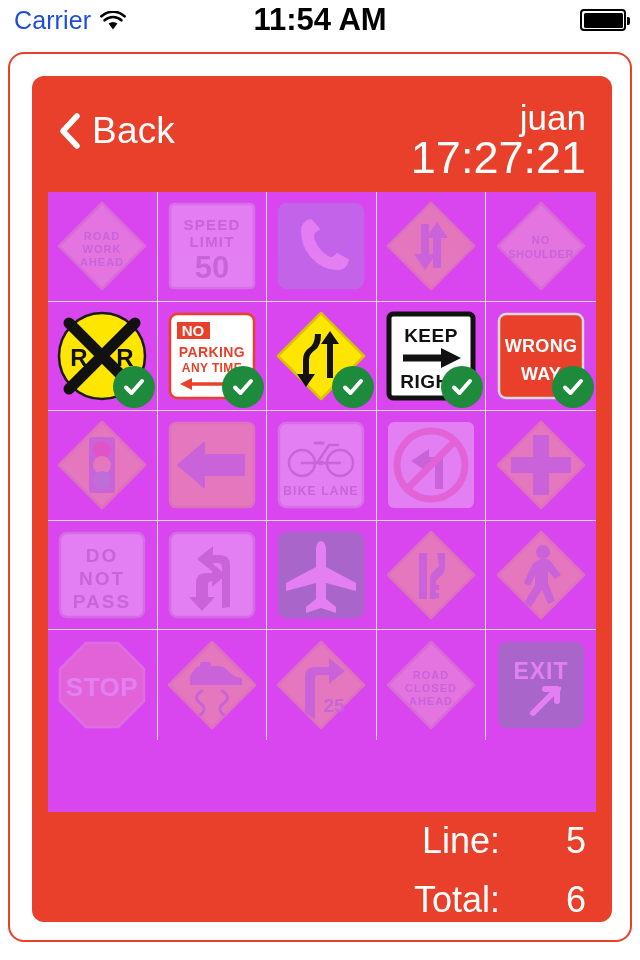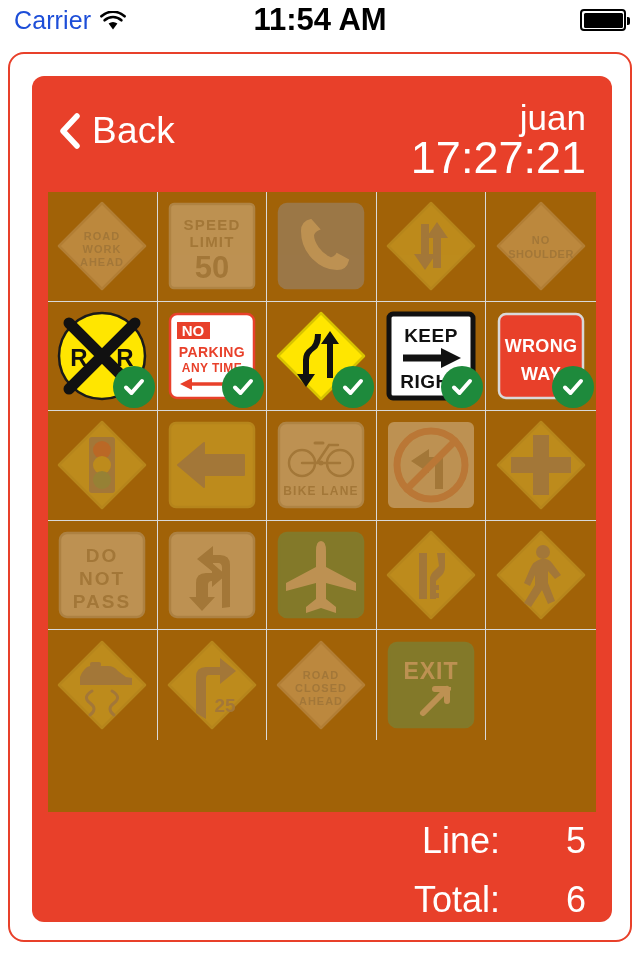--- a/index.html
+++ b/index.html
@@ -32,21 +32,21 @@
   .header{position:relative;height:116px;}
   .back{position:absolute;left:26px;top:34px;display:flex;align-items:center;gap:12px;cursor:pointer;}
   .chev{width:22px;height:36px;position:relative;}
   .chev svg{display:block;}
   .back-label{font-size:37px;color:#fff;letter-spacing:.2px;}
   .user-block{position:absolute;right:26px;top:22px;text-align:right;color:#fff;}
   .user-name{font-size:35px;line-height:40px;}
   .user-time{font-size:45px;line-height:40px;}
 
   
-  .board{position:absolute;left:16px;top:116px;width:548px;height:620px;background:#a16207;}
+  .board{position:absolute;left:16px;top:116px;width:548px;height:620px;background:#d946ef;}
   .grid{display:grid;grid-template-columns:repeat(5,1fr);grid-template-rows:repeat(5,109.5px);
         width:548px;height:547.5px;}
   .cell{position:relative;display:flex;align-items:center;justify-content:center;
         border-right:1px solid #d9d9d9;border-bottom:1px solid #d9d9d9;box-sizing:border-box;cursor:pointer;}
   .cell:nth-child(5n){border-right:none;}
   .cell:nth-child(n+21){border-bottom:none;}
   .sign{width:92px;height:92px;position:relative;display:flex;align-items:center;justify-content:center;}
   .sign svg{display:block;}
   .faded{opacity:.30;}
   .check{position:absolute;right:2px;bottom:2px;width:42px;height:42px;border-radius:50%;
@@ -319,20 +319,28 @@
               <svg width="92" height="92" viewBox="0 0 92 92">
     <path d="M46 3 L89 46 L46 89 L3 46 Z" fill="#FFE94D" stroke="#E8D64A" stroke-width="2.5" stroke-linejoin="round"></path>
     <circle cx="48" cy="23" r="7" fill="#A8A8A8"></circle>
      <path d="M46 30 q-8 2 -11 10 l-6 14 l6 3 l5-11 l0 10 l-11 18 l7 4 l11-17 l6 14 l7-3 l-7-18 l0-12 l7 8 l6-4 l-9-12 q-4-5 -11-4 Z" fill="#A8A8A8"></path>
               </svg>
             </div>
           </div>
           <div class="cell">
             <div class="sign faded">
               <svg width="92" height="92" viewBox="0 0 92 92">
+    <path d="M30 4 L62 4 L88 30 L88 62 L62 88 L30 88 L4 62 L4 30 Z" fill="#F4A8A2" stroke="#E8C9C6" stroke-width="2.5" stroke-linejoin="round"></path>
+    <text x="46" y="57" font-family="Liberation Sans, sans-serif" font-size="26" fill="#fff" font-weight="bold" text-anchor="middle" letter-spacing="0.5">STOP</text>
+              </svg>
+            </div>
+          </div>
+          <div class="cell">
+            <div class="sign faded">
+              <svg width="92" height="92" viewBox="0 0 92 92">
     <path d="M46 3 L89 46 L46 89 L3 46 Z" fill="#FFE94D" stroke="#E8D64A" stroke-width="2.5" stroke-linejoin="round"></path>
     <path d="M24 38 q4-10 10-11 l18 0 q6 0 10 5 l8 6 l6 1 l0 7 l-52 0 Z" fill="#A8A8A8"></path>
      <rect x="34" y="23" width="11" height="5" rx="2" fill="#A8A8A8"></rect>
      <path d="M36 52 q-10 6 -2 12 q8 6 0 12" stroke="#A8A8A8" stroke-width="3" fill="none" stroke-linecap="round"></path>
      <path d="M56 52 q10 6 2 12 q-8 6 0 12" stroke="#A8A8A8" stroke-width="3" fill="none" stroke-linecap="round"></path>
               </svg>
             </div>
           </div>
           <div class="cell">
             <div class="sign faded">

